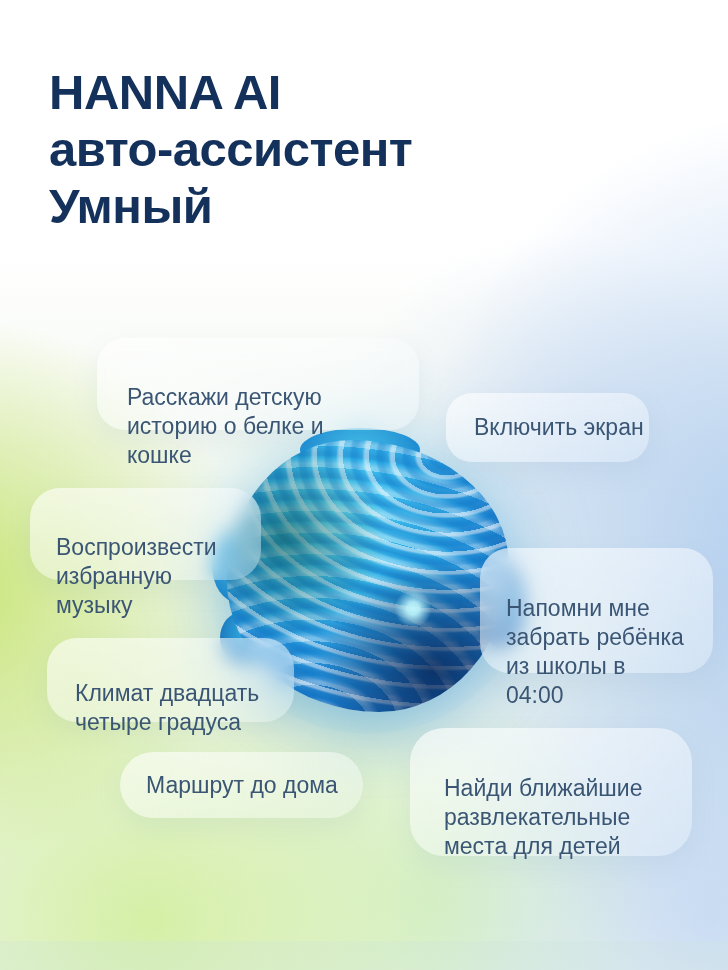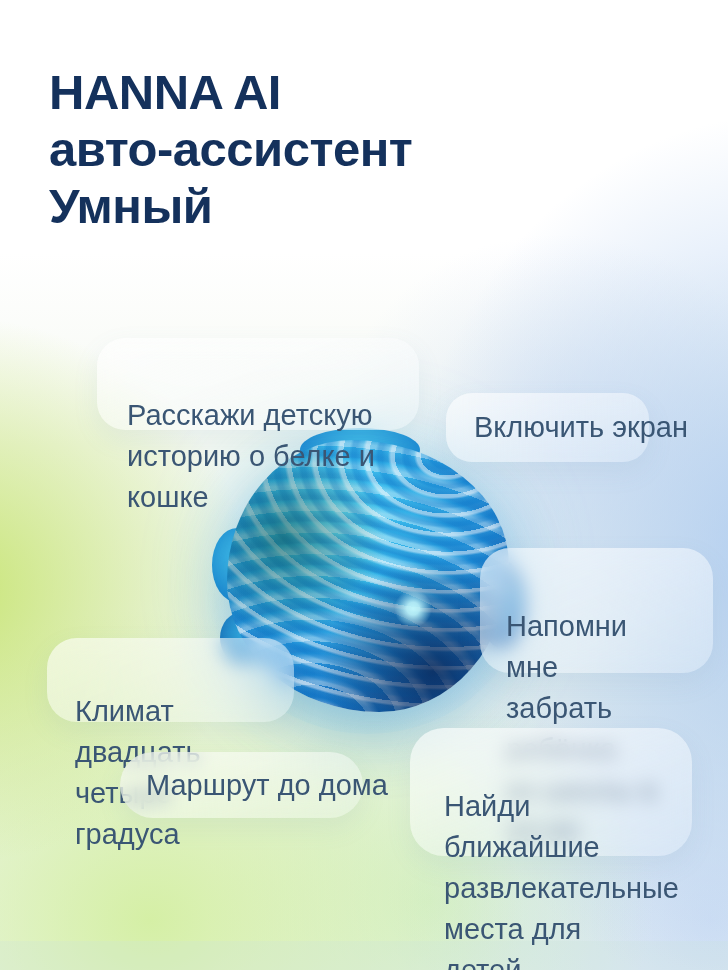--- a/index.html
+++ b/index.html
@@ -81,22 +81,22 @@
     box-shadow:
       0 26px 60px rgba(28, 110, 185, 0.30),
       0 0 80px 8px rgba(80, 195, 242, 0.28);
   }
 
   
   .bubble {
     position: absolute;
     box-sizing: border-box;
     color: #3a5674;
-    font-size: 29px;
-    line-height: 41px;
+    font-size: 23px;
+    line-height: 29px;
     white-space: pre-line;
     background: linear-gradient(160deg, rgba(255,255,255,0.62), rgba(241,247,252,0.34));
     box-shadow: 0 10px 26px rgba(110,145,180,0.10);
     backdrop-filter: blur(9px) saturate(1.05);
     -webkit-backdrop-filter: blur(9px) saturate(1.05);
     z-index: 5;
   }
   .bubble.center-v { display: flex; align-items: center; white-space: nowrap; }
 
   .b-story   { left:  97px; top: 338px; width: 322px; height:  92px; border-radius: 28px; padding: 16px 30px; }
@@ -135,25 +135,29 @@
 
   <div class="bubble b-story">
     <span>Расскажи детскую
 историю о белке и кошке</span>
   </div>
 
   <div class="bubble b-screen center-v">
     <span>Включить экран</span>
   </div>
 
+  <div class="bubble b-music">
+    <span>Воспроизвести
+избранную музыку</span>
+  </div>
 
   <div class="bubble b-remind">
     <span>Напомни мне
 забрать ребёнка
-из школы в 22:00</span>
+из школы в 04:00</span>
   </div>
 
   <div class="bubble b-climate">
     <span>Климат двадцать
 четыре градуса</span>
   </div>
 
   <div class="bubble b-places">
     <span>Найди ближайшие
 развлекательные

